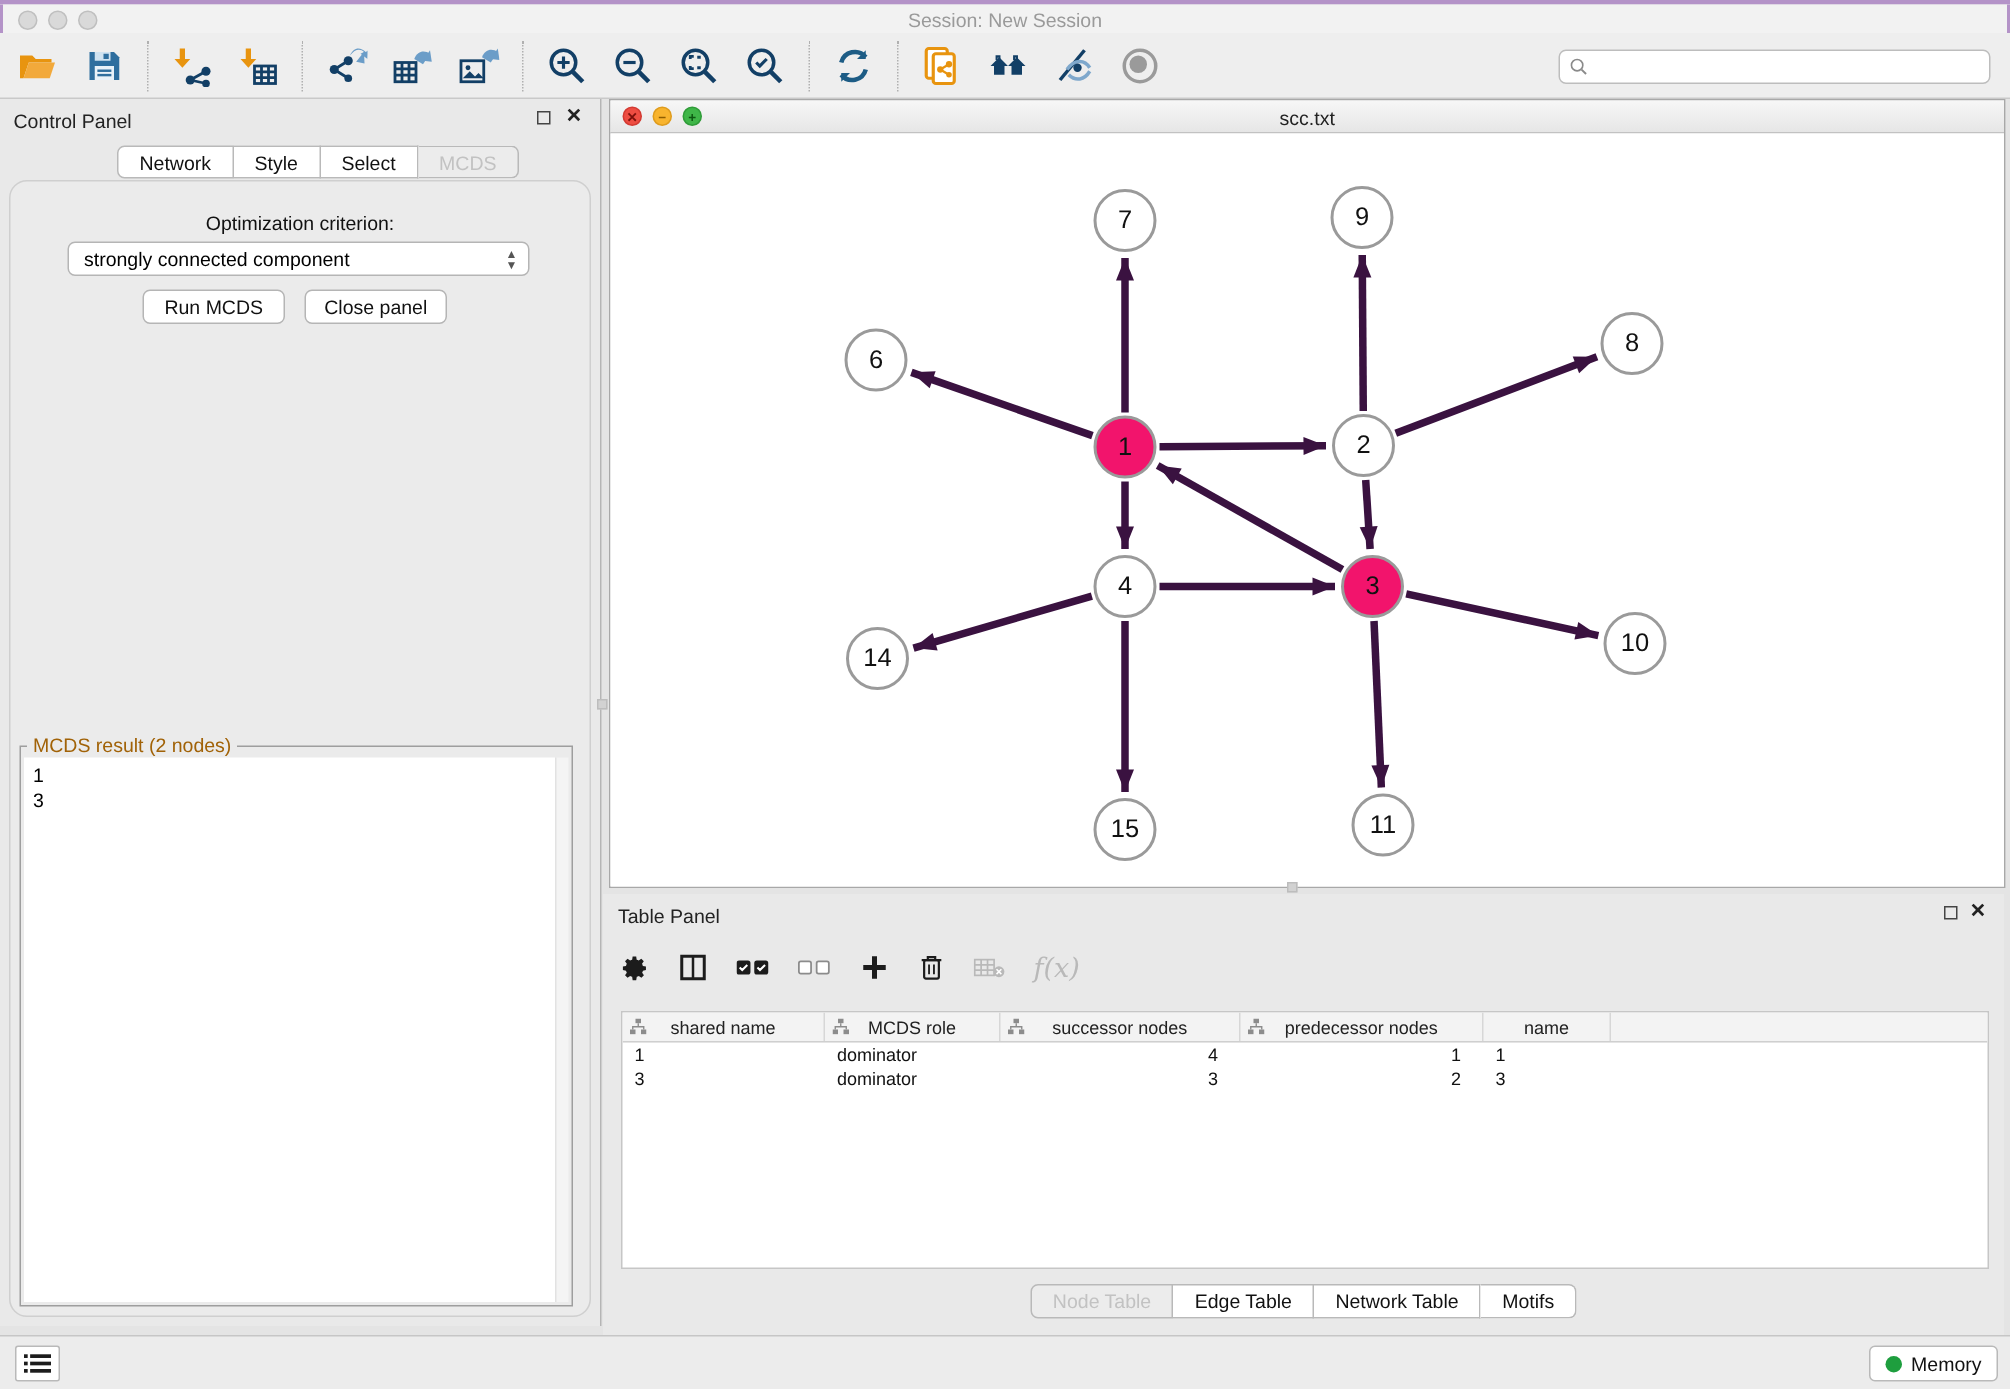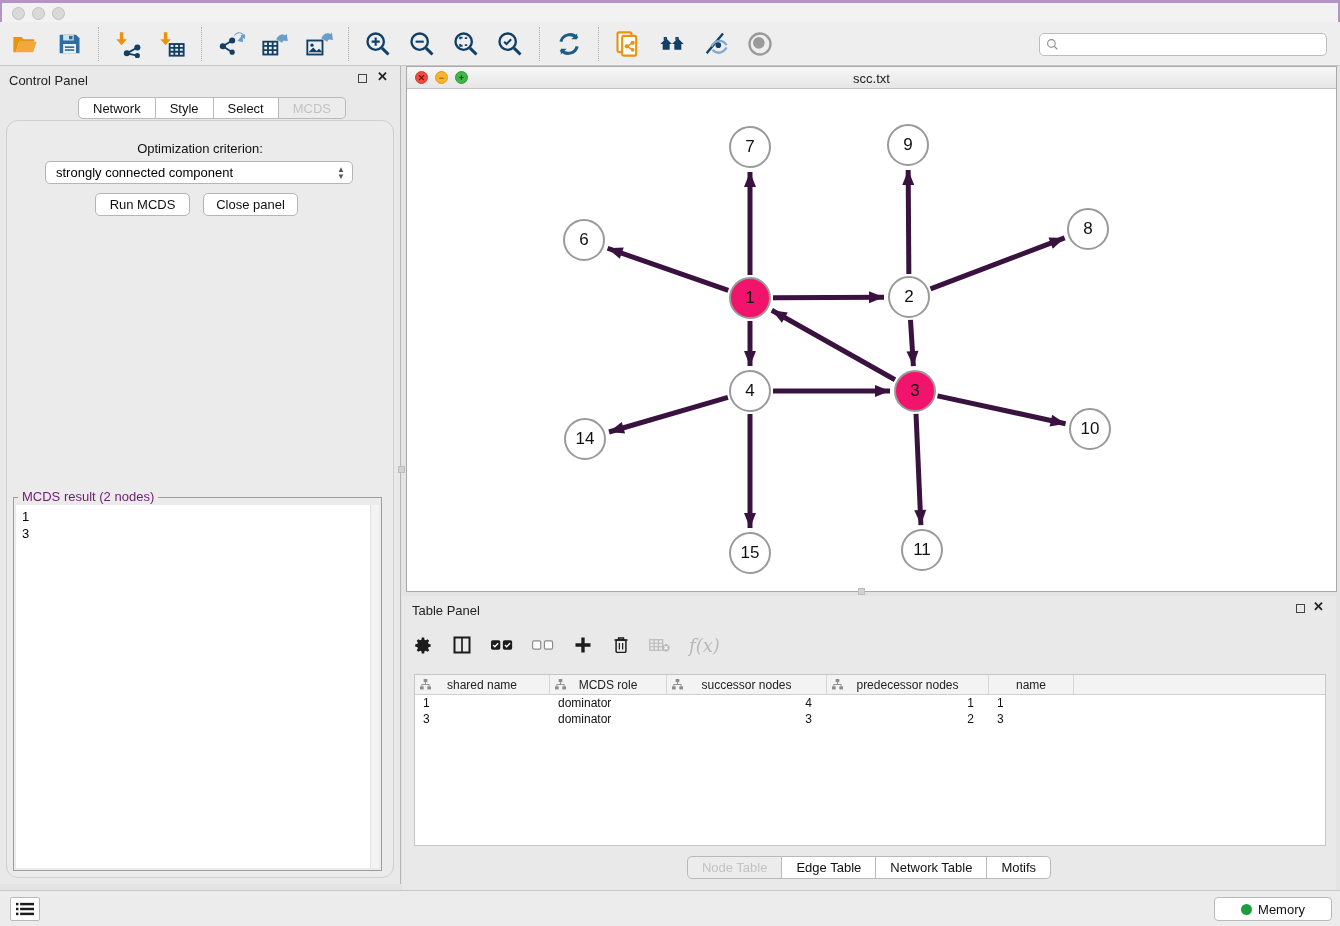--- a/index.html
+++ b/index.html
@@ -53,21 +53,21 @@
     border:1px solid #b5b5b5; border-radius:5px; font-size:13px; display:flex; align-items:center;
     padding:0 10px; cursor:pointer; }
   #criterion-stepper { position:absolute; right:7px; top:4px; font-size:8px; color:#555; line-height:7px; text-align:center; }
   .cp-btn { position:absolute; top:72px; height:23px; background:#fff; border:1px solid #b5b5b5;
     border-radius:5px; font-size:13px; display:flex; align-items:center; justify-content:center; cursor:pointer; color:#111; }
   #run-btn { left:88px; width:95px; }
   #close-panel-btn { left:196px; width:95px; }
   #result-group { position:absolute; left:6px; right:11px; top:376px; bottom:6px;
     border:1px solid #9e9e9e; }
   #result-legend { position:absolute; top:-9px; left:4px; background:#ebebeb; padding:0 4px;
-    font-size:13px; color:#701a75; }
+    font-size:13px; color:#a16207; }
   #result-text { position:absolute; left:2px; right:11px; top:7px; bottom:2px; background:#fff;
     font-size:13px; line-height:17px; padding:3px 6px; white-space:pre; overflow:hidden; }
   #result-scroll { position:absolute; right:2px; top:7px; bottom:2px; width:9px; background:#f4f4f4;
     border-left:1px solid #e2e2e2; }
 
   
   #network-window { position:absolute; left:406px; top:66px; width:931px; height:526px;
     background:#fff; border:1px solid #a8a8a8; }
   #nw-titlebar { position:relative; height:22px; background:linear-gradient(#f7f7f7,#e6e6e6);
     border-bottom:1px solid #c2c2c2; }
@@ -106,33 +106,34 @@
   .nt-cell { padding:1px 8px; white-space:nowrap; overflow:hidden; }
   .nt-cell.r { text-align:right; padding-right:15px; }
   #tp-tabs { position:absolute; bottom:11px; left:0; right:0; display:flex; justify-content:center; }
   #tp-tabs .seg-tab { height:23px; }
 
   
   #statusbar { position:absolute; left:0; bottom:0; width:1340px; height:36px; background:#ececec;
     border-top:1px solid #c6c6c6; }
   #list-btn { position:absolute; left:10px; top:6px; width:30px; height:24px; background:#fff;
     border:1px solid #b9b9b9; border-radius:2px; display:flex; align-items:center; justify-content:center; cursor:pointer; }
-  #memory-btn { position:absolute; right:8px; top:6px; height:24px; padding:0 26px; background:#fff;
+  #memory-btn { position:absolute; right:8px; top:6px; height:24px; padding:0 10px; background:#fff;
     border:1px solid #b9b9b9; border-radius:4px; display:flex; align-items:center; gap:6px;
     font-size:13px; color:#111; cursor:pointer; }
   #memory-dot { width:11px; height:11px; border-radius:50%; background:#1e9e3e; }
 </style>
 </head>
 <body>
 
 <div id="purple-strip"></div>
 <div id="titlebar">
   <span class="traffic" style="left:10px"></span>
   <span class="traffic" style="left:30px"></span>
   <span class="traffic" style="left:50px"></span>
+  <div id="win-title">Session: New Session</div>
 </div>
 
 <div id="main-toolbar">
   <div class="tb-group" style="padding-left:0">
     <span class="tb-icon">
       <svg viewBox="0 0 24 24">
           <path d="M2 6h7l2 2h9v2H7L4 19H2z" fill="#e8940f"></path>
           <path d="M7 10h15l-3 9H4z" fill="#f2a93b"></path>
         </svg>
     </span>

